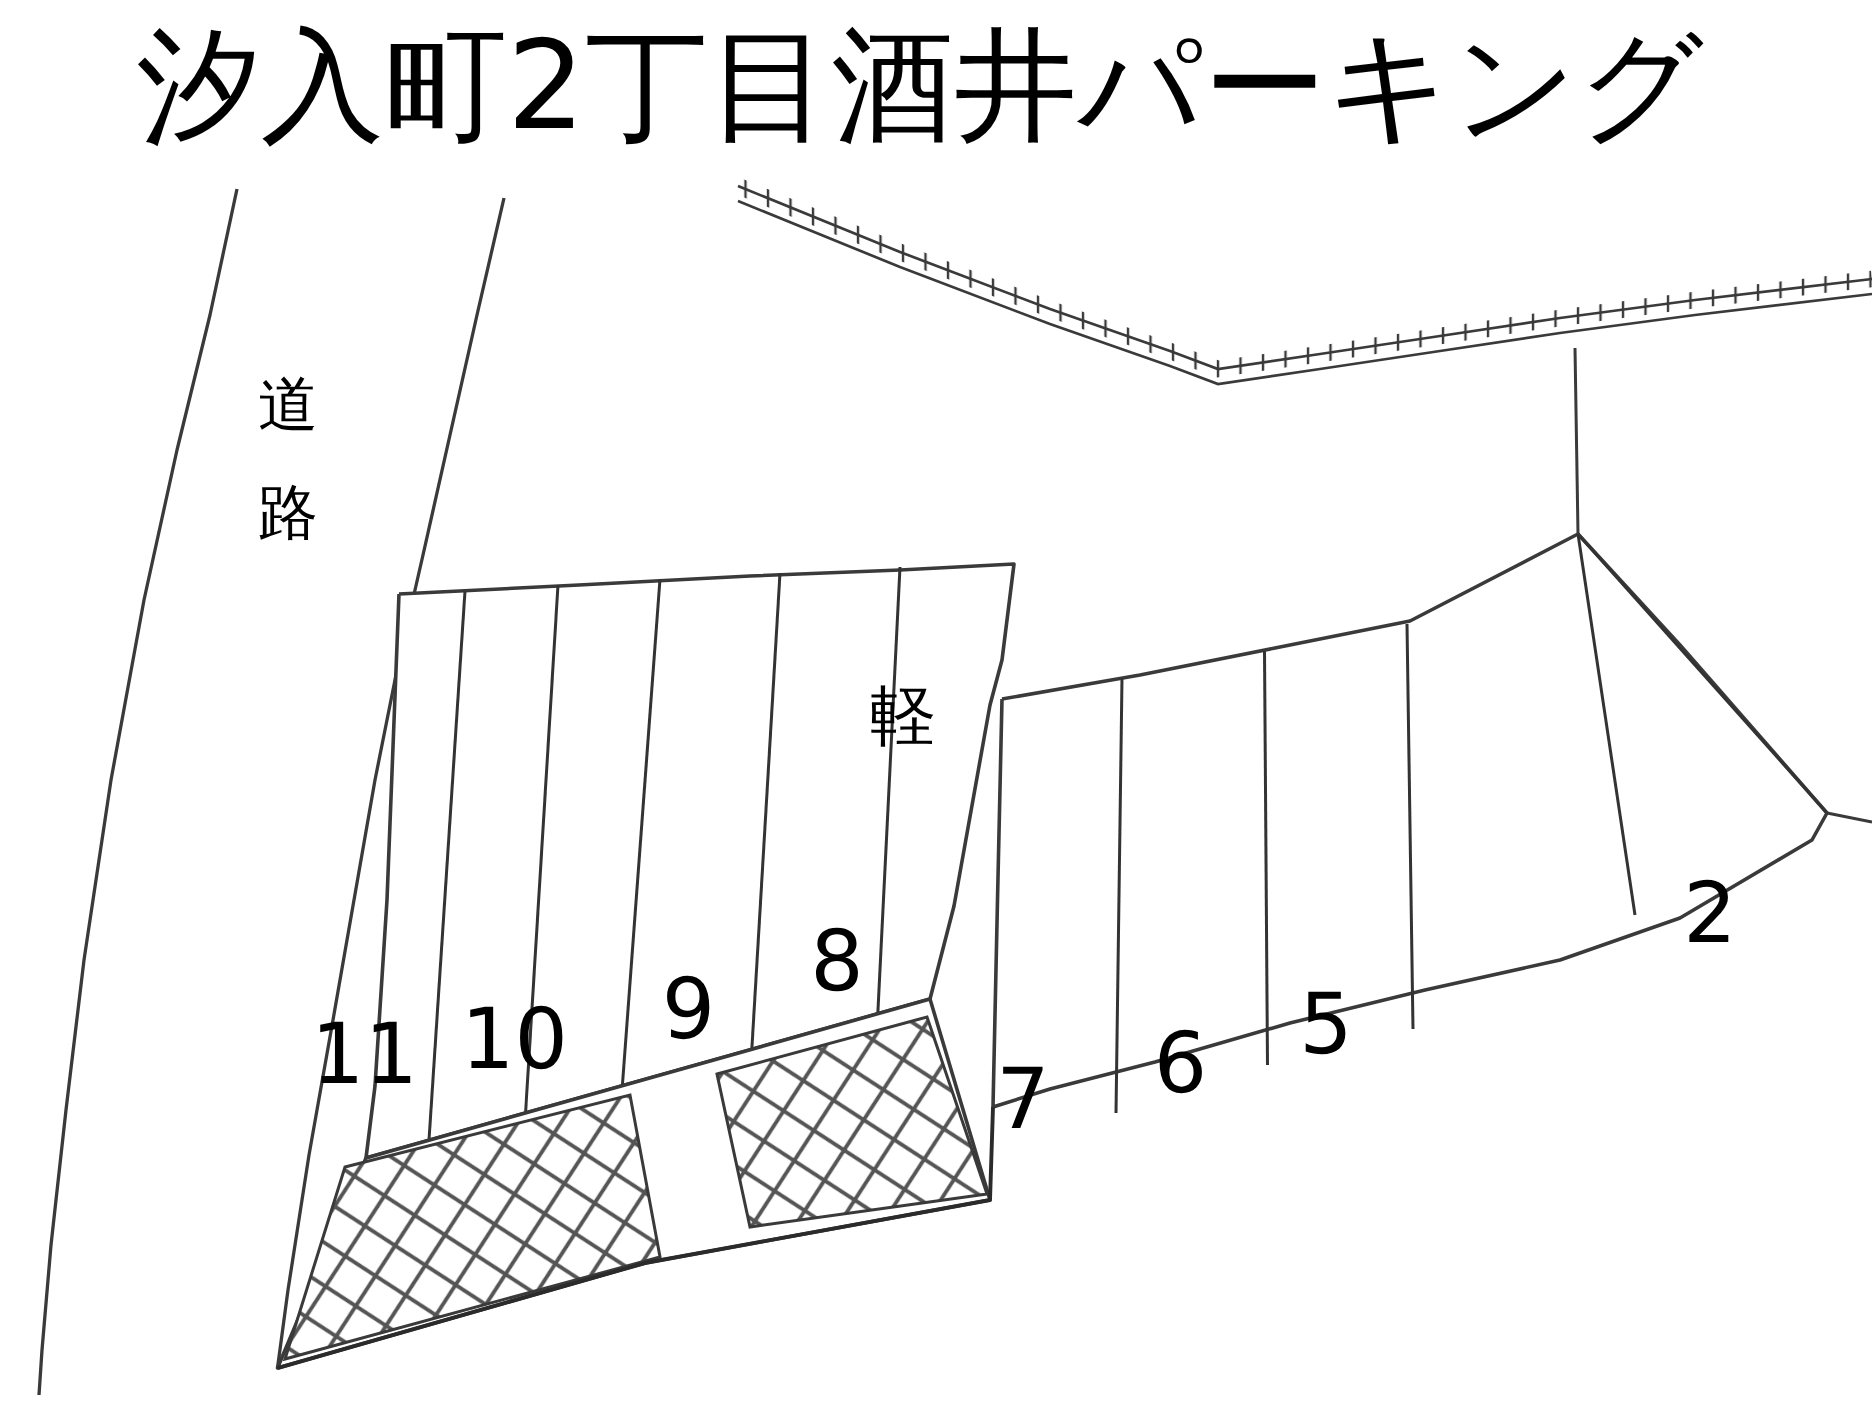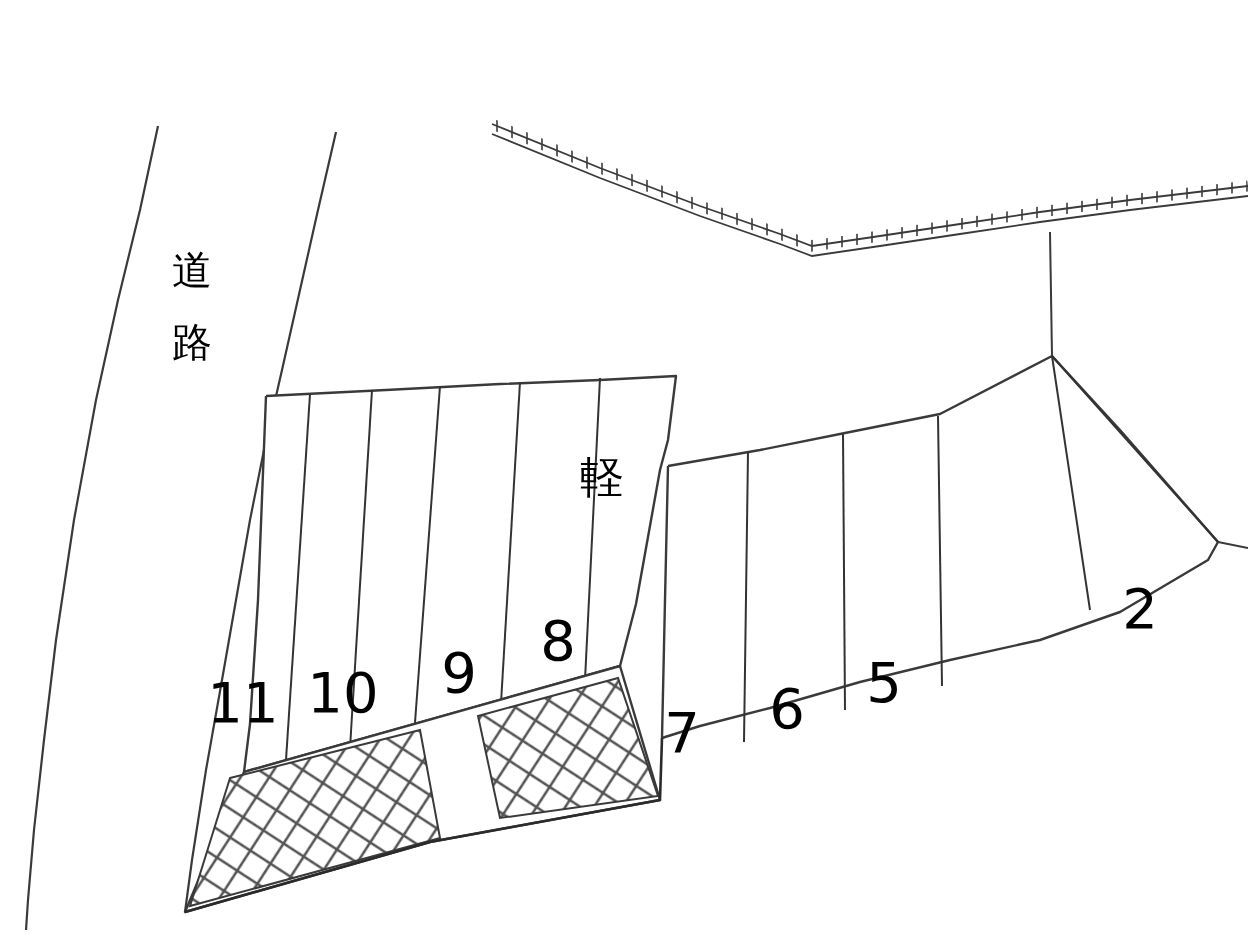--- a/index.html
+++ b/index.html
@@ -59,20 +59,21 @@
     font-size: 40px;
     line-height: 40px;
     color: #000000;
   }
 </style>
 </head>
 <body>
 
 <div id="stage">
 
+  <div id="plan-title">汐入町2丁目酒井パーキング</div>
 
   <svg id="site-map" viewBox="0 0 1248 942">
     <defs>
       <pattern id="crosshatch" width="34" height="34" patternUnits="userSpaceOnUse" patternTransform="rotate(-12)">
         <rect width="34" height="34" fill="#ffffff"></rect>
         <path d="M -8,-8 L 42,42 M -8,42 L 42,-8" stroke="#555555" stroke-width="2.6" fill="none"></path>
       </pattern>
       <pattern id="fencehatch" width="15" height="11" patternUnits="userSpaceOnUse">
         <rect width="15" height="11" fill="#ffffff"></rect>
         <path d="M 2,0 L 2,11" stroke="#3a3a3a" stroke-width="1.6"></path>

